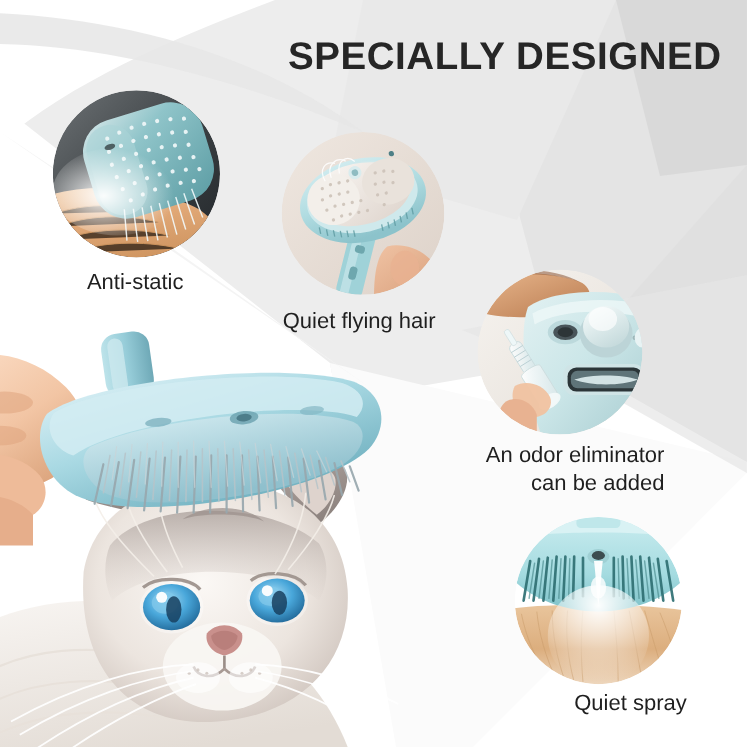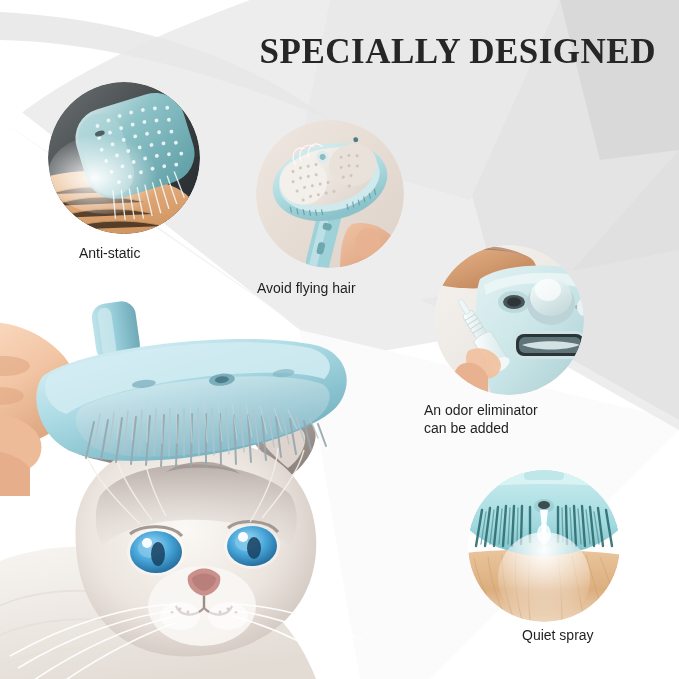--- a/index.html
+++ b/index.html
@@ -18,47 +18,46 @@
   
   .title-block {
     position:absolute; left:238px; top:30px; width:418px;
     text-align:right;
     font-weight:bold;
     font-size:35px;
     line-height:1.26;
     letter-spacing:0.5px;
     color:#262626;
     z-index:30;
-    font-family:Liberation Serif, serif;
   }
   .title-line { display:block; white-space:nowrap; }
 
   
   .circle {
     position:absolute; border-radius:50%; overflow:hidden;
     z-index:20;
   }
   .caption {
     position:absolute;
-    font-size:14px;
+    font-size:20px;
     color:#1f1f1f;
     line-height:1.25;
     white-space:pre-line;
     z-index:25;
   }
 
   
   #c1 { left:48px; top:82px; width:152px; height:152px; }
   #cap1 { left:79px; top:245px; }
   
   #c2 { left:256px; top:120px; width:148px; height:148px; }
   #cap2 { left:257px; top:280px; }
   
   #c3 { left:434px; top:245px; width:150px; height:150px; }
-  #cap3 { left:424px; top:402px; width:180px; text-align:left; }
+  #cap3 { left:424px; top:402px; width:180px; text-align:right; }
   
   #c4 { left:468px; top:470px; width:152px; height:152px; }
   #cap4 { left:494px; top:627px;margin-left:28px; }
 
   
   #hero { position:absolute; left:-14px; top:296px; width:420px; height:230px; z-index:12; }
   #cat  { position:absolute; left:-10px; top:400px; width:390px; height:290px; z-index:10; }
 </style>
 </head>
 <body>
@@ -291,21 +290,21 @@
 
           <g stroke="#ffffff" stroke-width="1.1" fill="none" opacity="0.85">
             <path d="M44,38 C40,26 48,20 56,24"></path>
               <path d="M50,36 C48,24 58,18 66,24"></path>
             <path d="M58,34 C58,22 68,18 74,26"></path>
           </g>
         </g>
       </g>
     </svg>
   </div>
-  <div class="caption" id="cap2">Avoid flying hair</div>
+  <div class="caption" id="cap2">Quiet flying hair</div>
 
   <div class="circle" id="c3">
     <svg viewBox="0 0 150 150" width="150" height="150">
       <defs>
         <linearGradient id="g3bg" x1="0" y1="0" x2="1" y2="1">
           <stop offset="0" stop-color="#f6f3ef"></stop>
             <stop offset="1" stop-color="#e4ded7"></stop>
         </linearGradient>
         <linearGradient id="g3body" x1="0" y1="0" x2="1" y2="1">
           <stop offset="0" stop-color="#e2f1f2"></stop>

